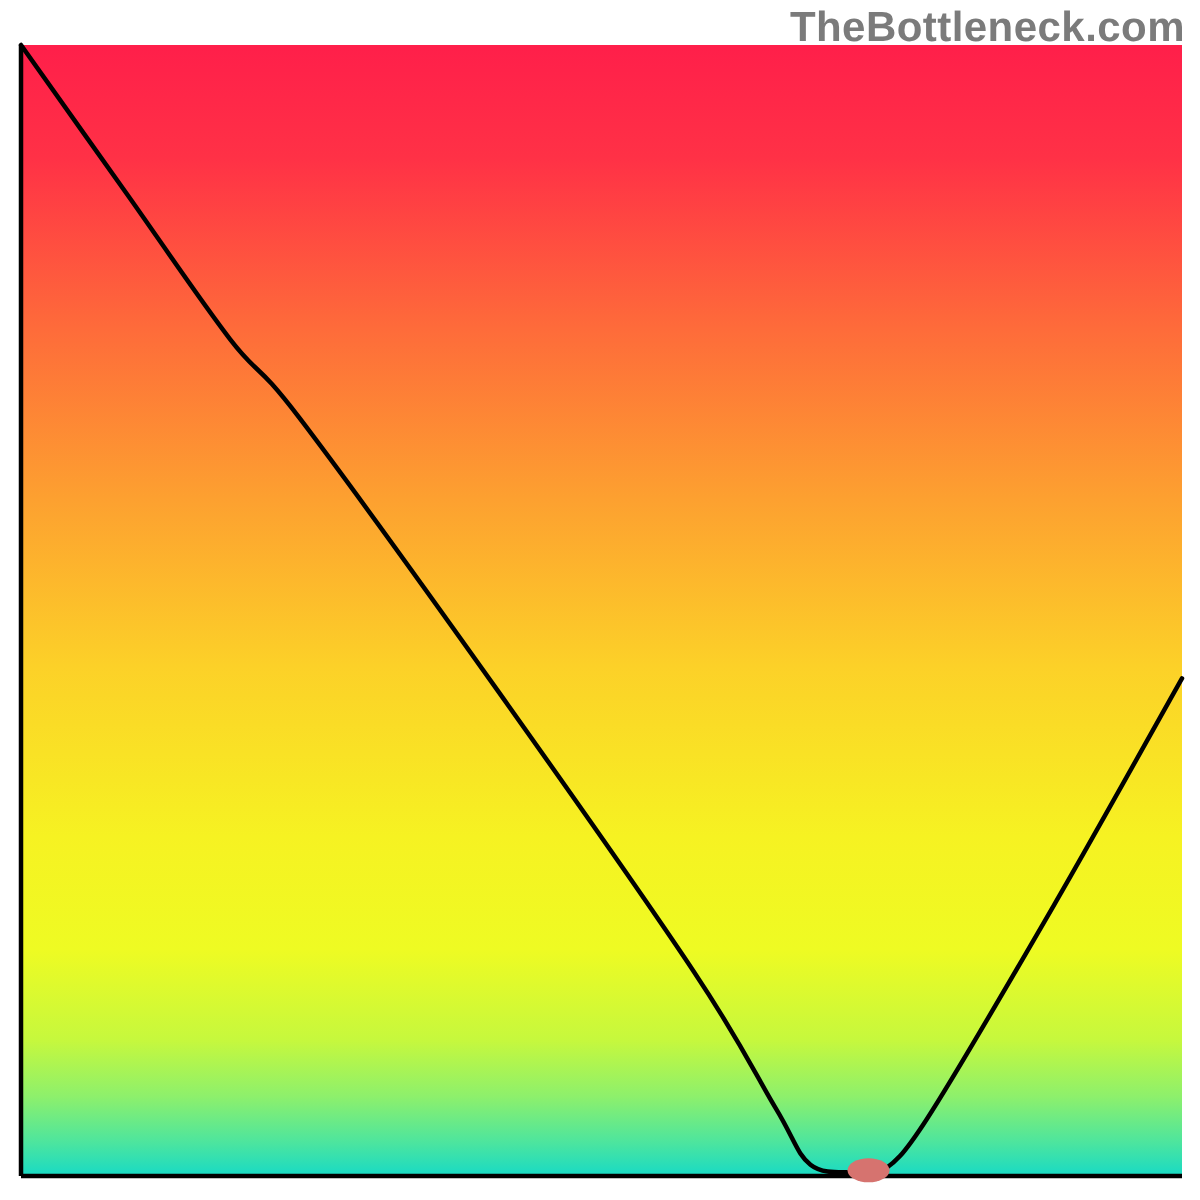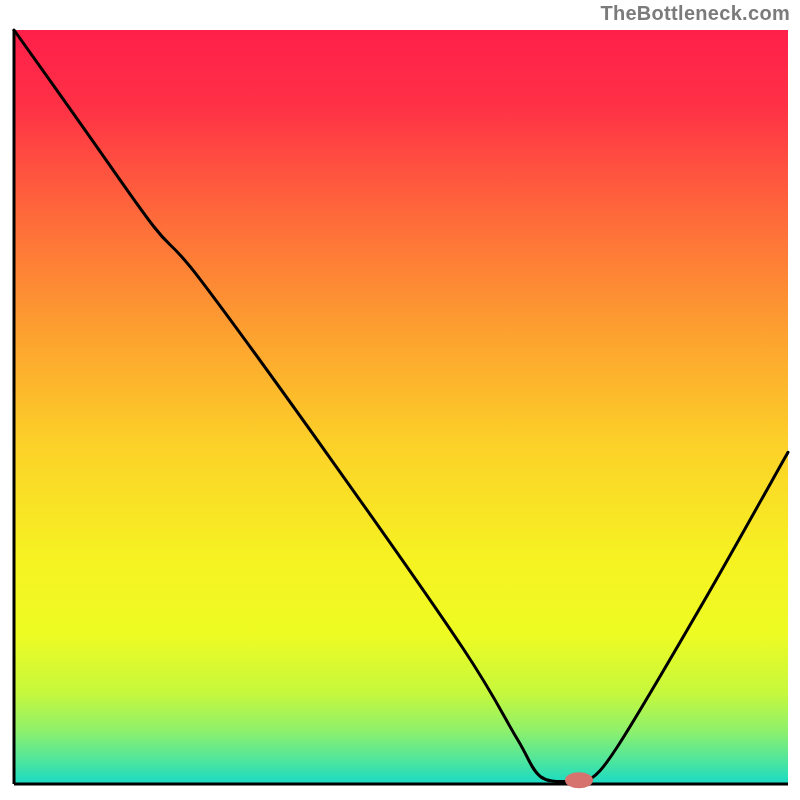--- a/index.html
+++ b/index.html
@@ -12,21 +12,21 @@
   }
   .chart-wrap {
     position: relative;
     width: 800px;
     height: 800px;
   }
   .watermark {
     position: absolute;
     top: 2px;
     right: 10px;
-    font-size: 20px;
+    font-size: 28px;
     font-weight: 600;
     color: #7b7b7b;
     letter-spacing: 0.3px;
   }
   svg {
     position: absolute;
     top: 0;
     left: 0;
   }
 </style>

